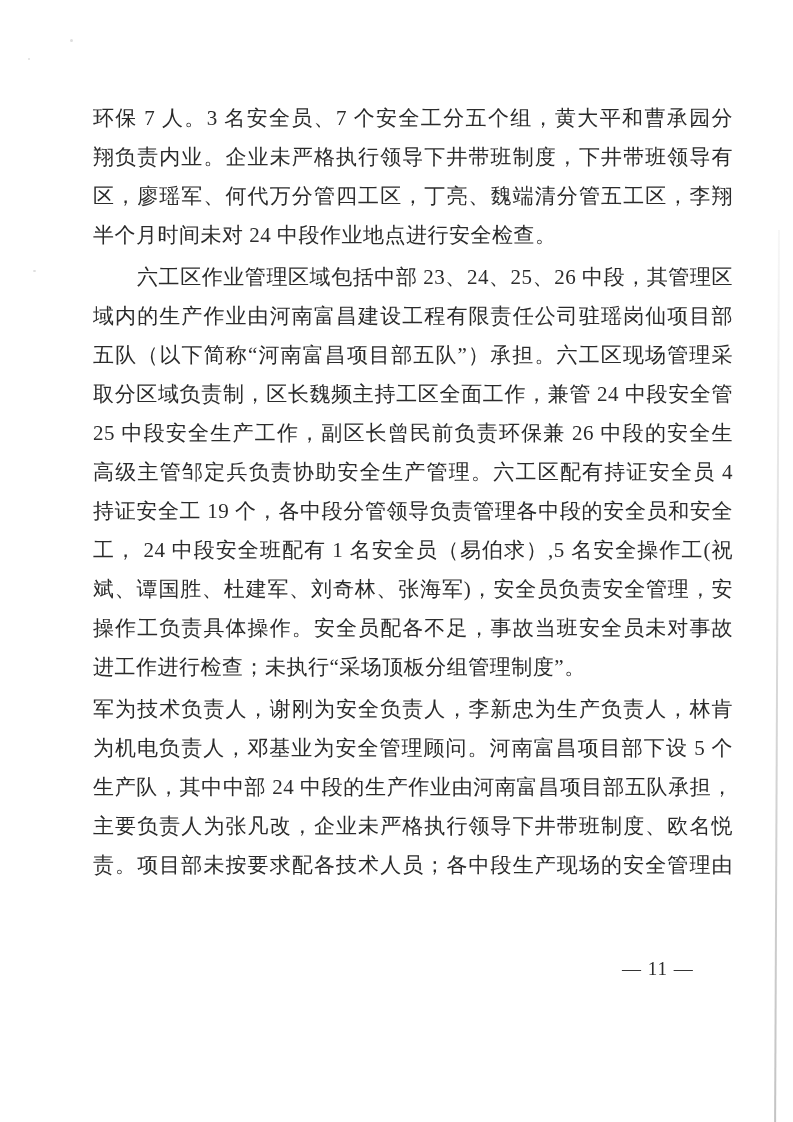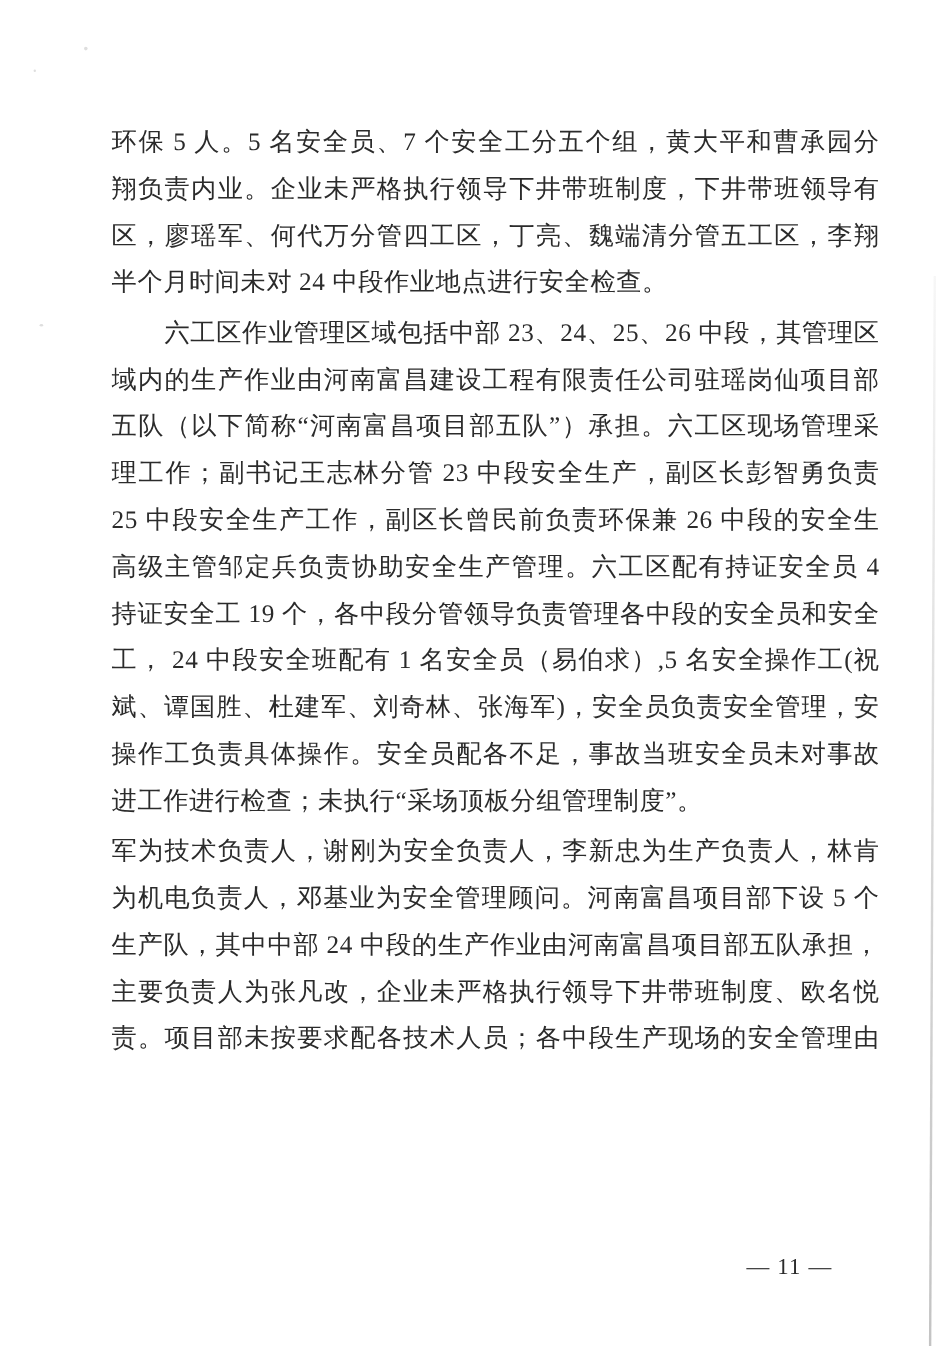--- a/index.html
+++ b/index.html
@@ -36,21 +36,21 @@
     white-space: normal;
   }
   .line.indent { text-indent: 44px; }
   .line.short {
     text-align: left;
     text-align-last: left;
   }
   .page-number {
     position: absolute;
     left: 622px;
-    top: 1044px;
+    top: 956px;
     font-size: 19px;
     line-height: 26px;
     letter-spacing: 1px;
     color: #2b2b2b;
     white-space: nowrap;
   }
   .edge-shadow {
     position: absolute;
     left: 778px;
     top: 230px;
@@ -70,31 +70,31 @@
   .speck.s3 { left: 33px;  top: 270px; width: 3px; height: 2px; }
 </style>
 </head>
 <body>
 
 <div class="page">
 
   <div class="textblock">
 
     <div class="para">
-      <div class="line">环保 5 人。5 名安全员、7 个安全工分五个组，黄大平和曹承园分</div>
+      <div class="line">环保 7 人。3 名安全员、7 个安全工分五个组，黄大平和曹承园分</div>
       <div class="line">翔负责内业。企业未严格执行领导下井带班制度，下井带班领导有</div>
       <div class="line">区，廖瑶军、何代万分管四工区，丁亮、魏端清分管五工区，李翔</div>
       <div class="line short">半个月时间未对 24 中段作业地点进行安全检查。</div>
     </div>
 
     <div class="para">
       <div class="line indent">六工区作业管理区域包括中部 23、24、25、26 中段，其管理区</div>
       <div class="line">域内的生产作业由河南富昌建设工程有限责任公司驻瑶岗仙项目部</div>
       <div class="line">五队（以下简称“河南富昌项目部五队”）承担。六工区现场管理采</div>
-      <div class="line">理工作；副书记王志林分管 23 中段安全生产，副区长彭智勇负责</div>
+      <div class="line">取分区域负责制，区长魏频主持工区全面工作，兼管 24 中段安全管</div>
       <div class="line">25 中段安全生产工作，副区长曾民前负责环保兼 26 中段的安全生产，</div>
       <div class="line">高级主管邹定兵负责协助安全生产管理。六工区配有持证安全员 4 人、</div>
       <div class="line">持证安全工 19 个，各中段分管领导负责管理各中段的安全员和安全</div>
       <div class="line">工， 24 中段安全班配有 1 名安全员（易伯求）,5 名安全操作工(祝海</div>
       <div class="line">斌、谭国胜、杜建军、刘奇林、张海军)，安全员负责安全管理，安全</div>
       <div class="line">操作工负责具体操作。安全员配各不足，事故当班安全员未对事故掘</div>
       <div class="line short">进工作进行检查；未执行“采场顶板分组管理制度”。</div>
     </div>
 
     <div class="para">

